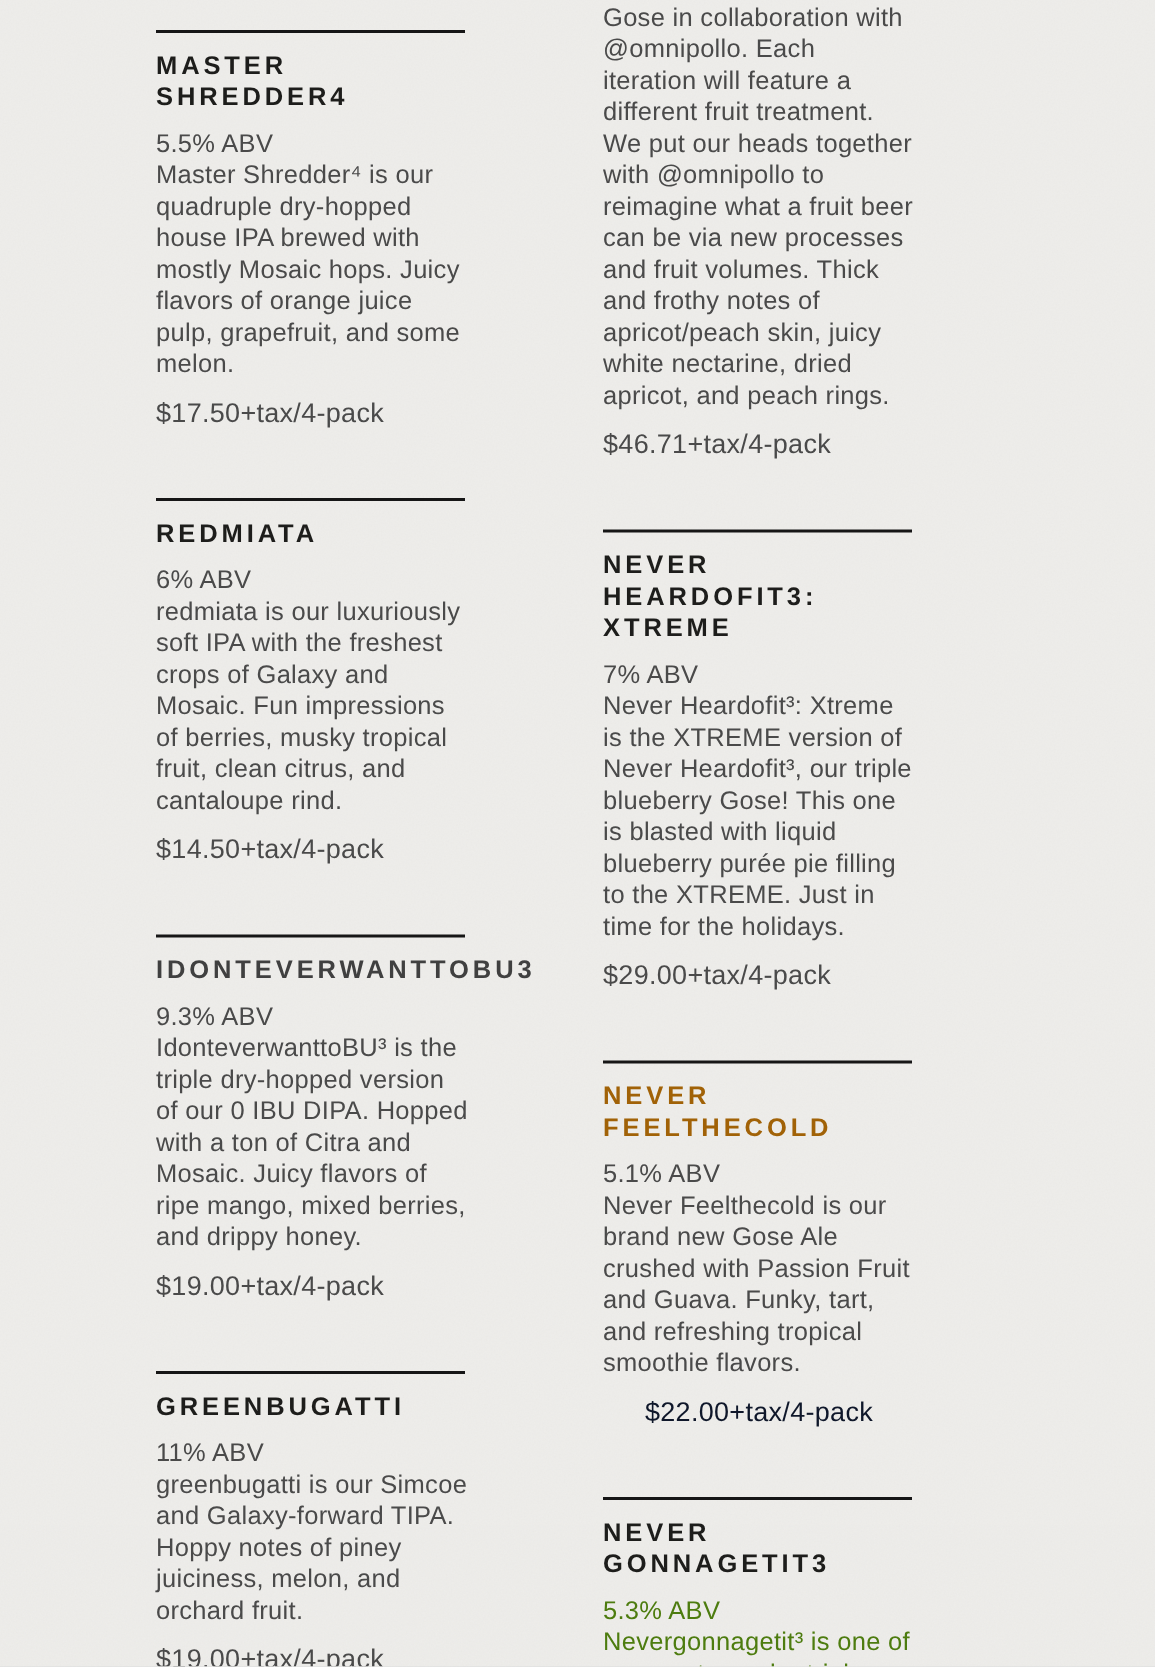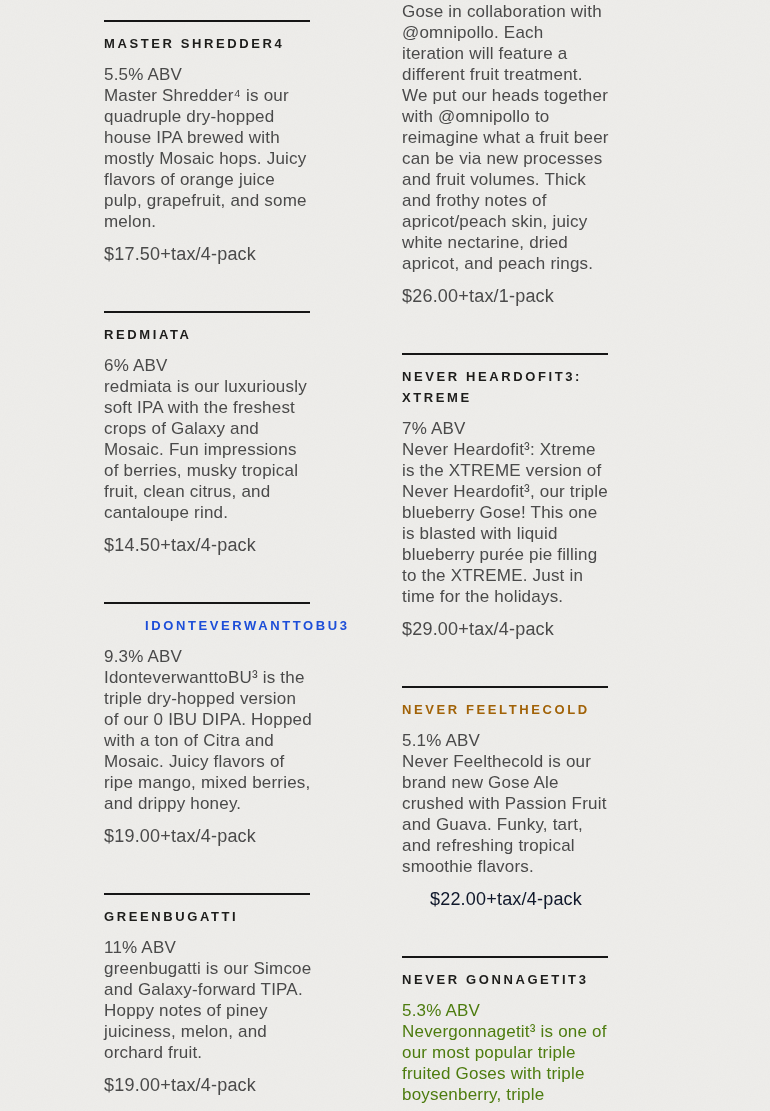--- a/index.html
+++ b/index.html
@@ -33,21 +33,21 @@
   .entry { margin-bottom: 46px; }
 
   .rule {
     border: none;
     border-top: 2px solid #161616;
     margin: 0 0 11px 0;
     width: 206px;
   }
 
   .beer-name {
-    font-size: 13px;
+    font-size: 17px;
     line-height: 21px;
     font-weight: bold;
     letter-spacing: 2.6px;
     color: #1d1d1b;
     margin: 0 0 10px 0;
     text-transform: uppercase;
   }
 
   .beer-body {
     font-size: 17px;
@@ -86,35 +86,35 @@
         <p class="beer-price" style="color: rgb(74, 74, 74);">$17.50+tax/4-pack</p>
       </article>
       <article class="entry">
         <hr class="rule" style="border-top-color: rgb(22, 22, 22);">
         <h3 class="beer-name" style="color: rgb(29, 29, 27);">REDMIATA</h3>
         <p class="beer-body" style="color: rgb(74, 74, 74);"><span>6% ABV</span><br>redmiata is our luxuriously soft IPA with the freshest crops of Galaxy and Mosaic. Fun impressions of berries, musky tropical fruit, clean citrus, and cantaloupe rind.</p>
         <p class="beer-price" style="color: rgb(74, 74, 74);">$14.50+tax/4-pack</p>
       </article>
       <article class="entry">
         <hr class="rule" style="border-top-color: rgb(22, 22, 22);">
-        <h3 class="beer-name" style="color: #1d4ed8; margin-left: 41px;">IDONTEVERWANTTOBU3</h3>
+        <h3 class="beer-name" style="color: #404040;">IDONTEVERWANTTOBU3</h3>
         <p class="beer-body" style="color: rgb(74, 74, 74);"><span>9.3% ABV</span><br>IdonteverwanttoBU³ is the triple dry-hopped version of our 0 IBU DIPA. Hopped with a ton of Citra and Mosaic. Juicy flavors of ripe mango, mixed berries, and drippy honey.</p>
         <p class="beer-price" style="color: rgb(74, 74, 74);">$19.00+tax/4-pack</p>
       </article>
       <article class="entry">
         <hr class="rule" style="border-top-color: rgb(22, 22, 22);">
         <h3 class="beer-name" style="color: rgb(29, 29, 27);">GREENBUGATTI</h3>
         <p class="beer-body" style="color: rgb(74, 74, 74);"><span>11% ABV</span><br>greenbugatti is our Simcoe and Galaxy-forward TIPA. Hoppy notes of piney juiciness, melon, and orchard fruit.</p>
         <p class="beer-price" style="color: rgb(74, 74, 74);">$19.00+tax/4-pack</p>
       </article>
     </div>
   <div class="col col-right" id="right-col">
       <article class="entry">
         <p class="beer-body" style="color: rgb(74, 74, 74);">Gose in collaboration with @omnipollo. Each iteration will feature a different fruit treatment. We put our heads together with @omnipollo to reimagine what a fruit beer can be via new processes and fruit volumes. Thick and frothy notes of apricot/peach skin, juicy white nectarine, dried apricot, and peach rings.</p>
-        <p class="beer-price" style="color: rgb(74, 74, 74);">$26.00+tax/1-pack</p>
+        <p class="beer-price" style="color: rgb(74, 74, 74);">$46.71+tax/4-pack</p>
       </article>
       <article class="entry">
         <hr class="rule" style="border-top-color: rgb(22, 22, 22);">
         <h3 class="beer-name" style="color: rgb(29, 29, 27);">NEVER HEARDOFIT3: XTREME</h3>
         <p class="beer-body" style="color: rgb(74, 74, 74);"><span>7% ABV</span><br>Never Heardofit³: Xtreme is the XTREME version of Never Heardofit³, our triple blueberry Gose! This one is blasted with liquid blueberry purée pie filling to the XTREME. Just in time for the holidays.</p>
         <p class="beer-price" style="color: rgb(74, 74, 74);">$29.00+tax/4-pack</p>
       </article>
       <article class="entry">
         <hr class="rule" style="border-top-color: rgb(22, 22, 22);">
         <h3 class="beer-name" style="color: #a16207;">NEVER FEELTHECOLD</h3>

